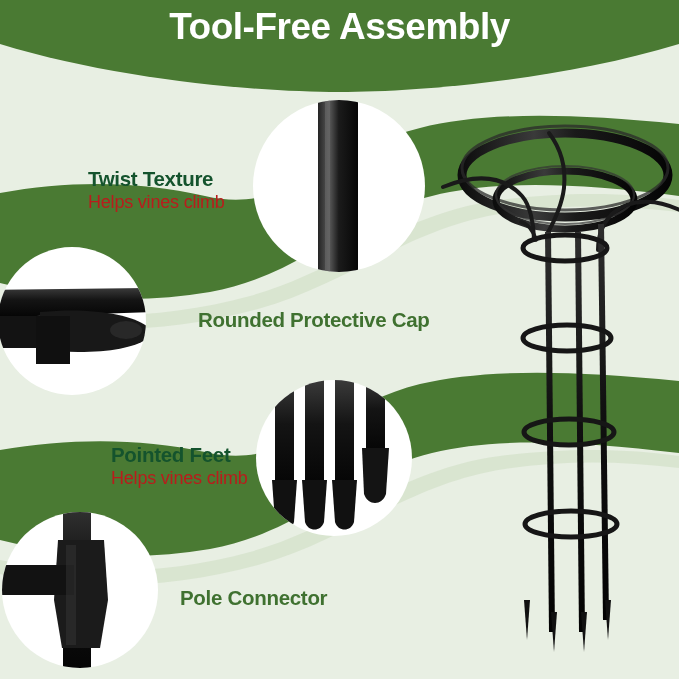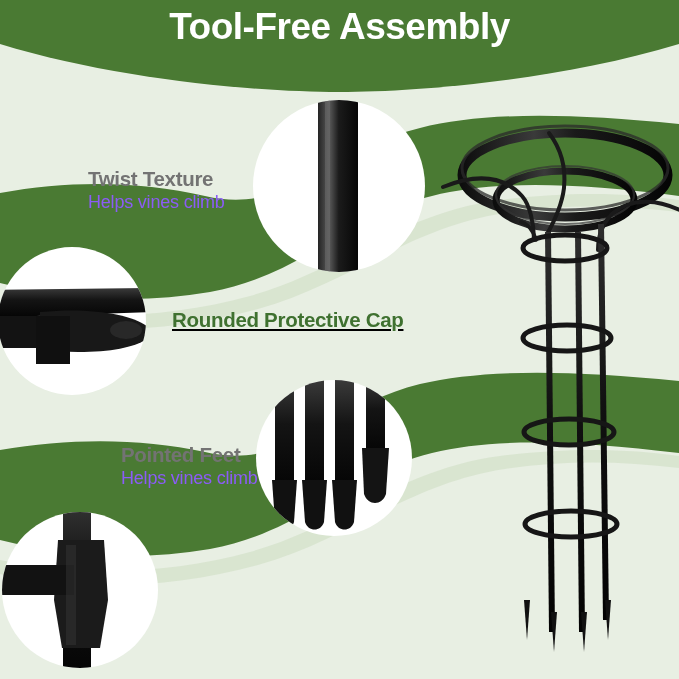--- a/index.html
+++ b/index.html
@@ -28,28 +28,28 @@
   
   .feature{position:absolute;z-index:6;}
   .feature .ttl{
     font-size:20.5px;font-weight:bold;line-height:1.12;
     letter-spacing:-0.3px;white-space:nowrap;
   }
   .feature .sub{
     font-size:18px;font-weight:normal;line-height:1.2;
     letter-spacing:-0.2px;white-space:nowrap;margin-top:1px;
   }
-  .on-band .ttl{color:#737373;}
-  .on-band .sub{color:#8b5cf6;}
+  .on-band .ttl{color:#14532d;}
+  .on-band .sub{color:#b91c1c;}
   .on-light .ttl{color:#3F7130;}
   .on-light .sub{color:#58605A;}
 
   .f1{left:88px;top:168px;}
-  .f2{left:172px;top:309px;text-decoration:underline;}
-  .f3{left:121px;top:444px;}
+  .f2{left:198px;top:309px;}
+  .f3{left:111px;top:444px;}
   .f4{left:180px;top:587px;}
 </style>
 </head>
 <body>
 
 <div id="poster">
 
   <svg id="bg" viewBox="0 0 679 679" xmlns="http://www.w3.org/2000/svg">
     <rect x="0" y="0" width="679" height="679" fill="#E8EFE3"></rect>
 
@@ -206,15 +206,16 @@
   <div class="feature f2 on-light">
     <div class="ttl">Rounded Protective Cap</div>
   </div>
 
   <div class="feature f3 on-band">
     <div class="ttl">Pointed Feet</div>
     <div class="sub">Helps vines climb</div>
   </div>
 
   <div class="feature f4 on-light">
+    <div class="ttl">Pole Connector</div>
   </div>
 
 </div>
 
 </body></html>

